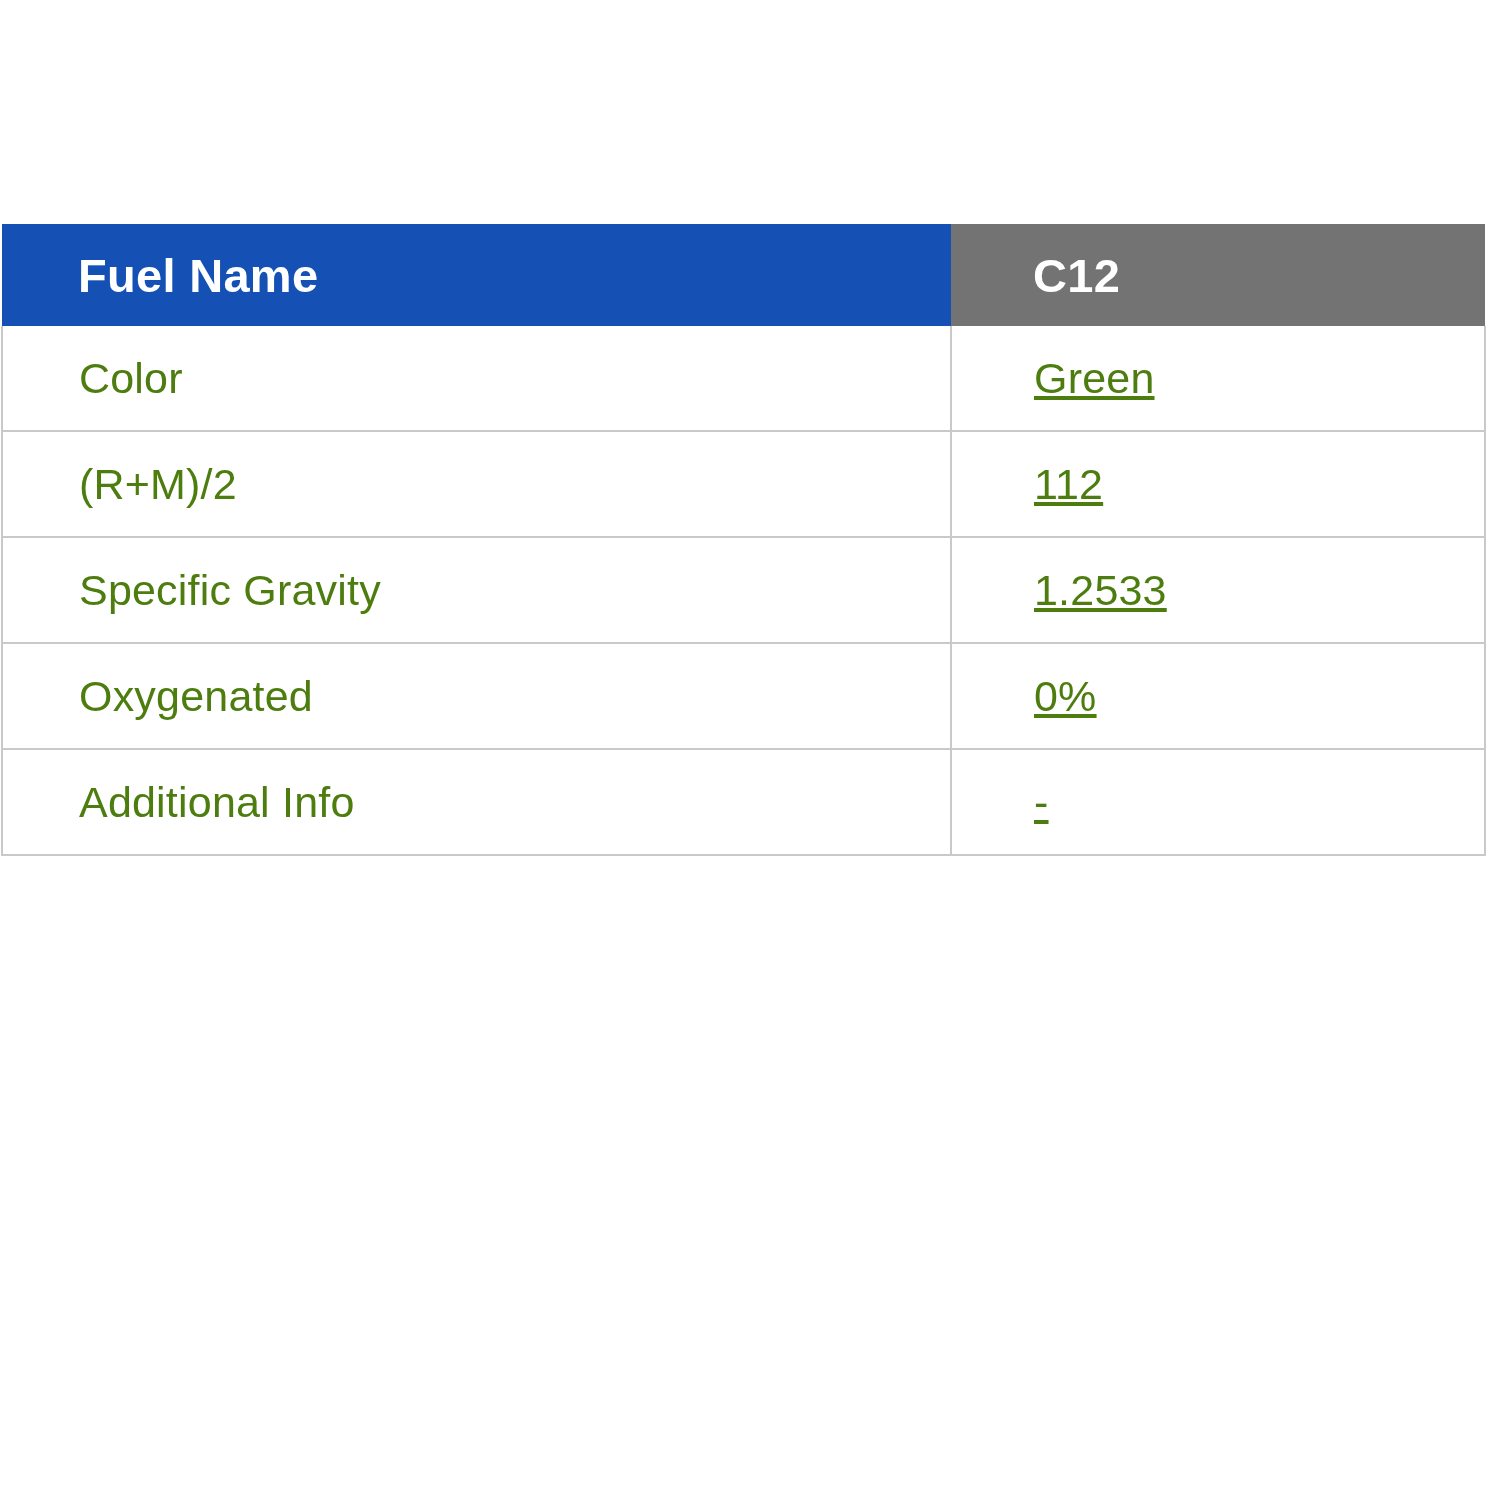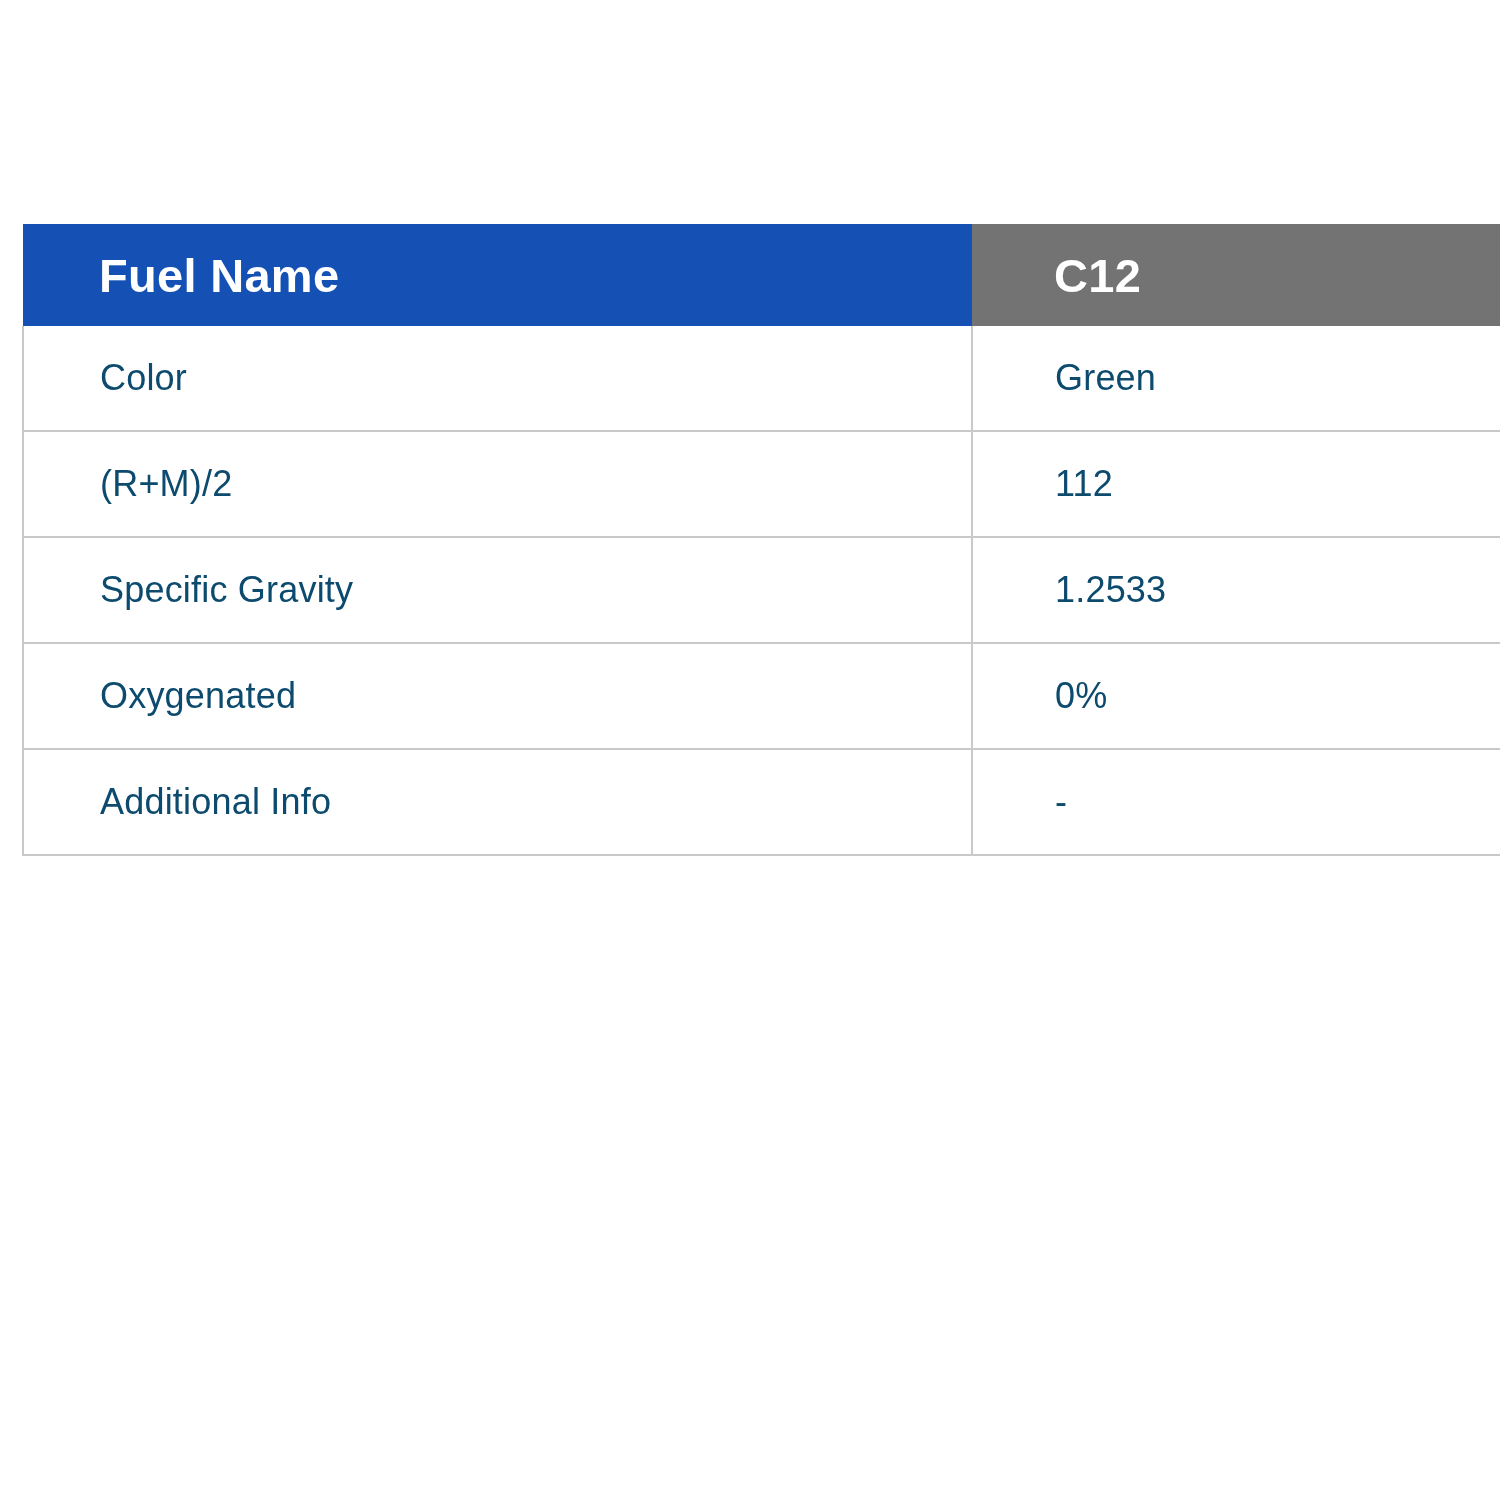--- a/index.html
+++ b/index.html
@@ -15,21 +15,21 @@
     color: #1a1a1a;
   }
   .page {
     position: relative;
     width: 1500px;
     height: 1500px;
     box-sizing: border-box;
   }
   .spec-table-wrap {
     position: absolute;
-    left: 22px;
+    left: 1px;
     top: 224px;
     width: 1327px;
   }
   table.spec-table {
     border-collapse: collapse;
     table-layout: fixed;
     width: 1483px;
     background: #ffffff;
   }
   table.spec-table col.label-col { width: 949px; }
@@ -53,35 +53,36 @@
   }
   th.header-value {
     background: #737373;
     padding-left: 82px;
     letter-spacing: 0.3px;
   }
 
   tbody td {
     height: 102px;
     vertical-align: middle;
-    font-size: 36px;
+    font-size: 43px;
     font-weight: 400;
-    color: #0c4a6e;
+    color: #4d7c0f;
     border-bottom: 2px solid #c9c9c9;
     border-right: 2px solid #c9c9c9;
     letter-spacing: 0.2px;
   }
   tbody tr td:last-child { border-right: 2px solid #c9c9c9; }
   tbody tr:last-child td { border-bottom: 2px solid #c9c9c9; }
   tbody td.cell-label {
     padding-left: 76px;
     border-left: 2px solid #c9c9c9;
   }
   tbody td.cell-value {
     padding-left: 82px;
+    text-decoration: underline;
   }
 </style>
 </head>
 <body>
 
 <div class="page">
   <div class="spec-table-wrap">
     <table class="spec-table">
       <colgroup>
         <col class="label-col">

